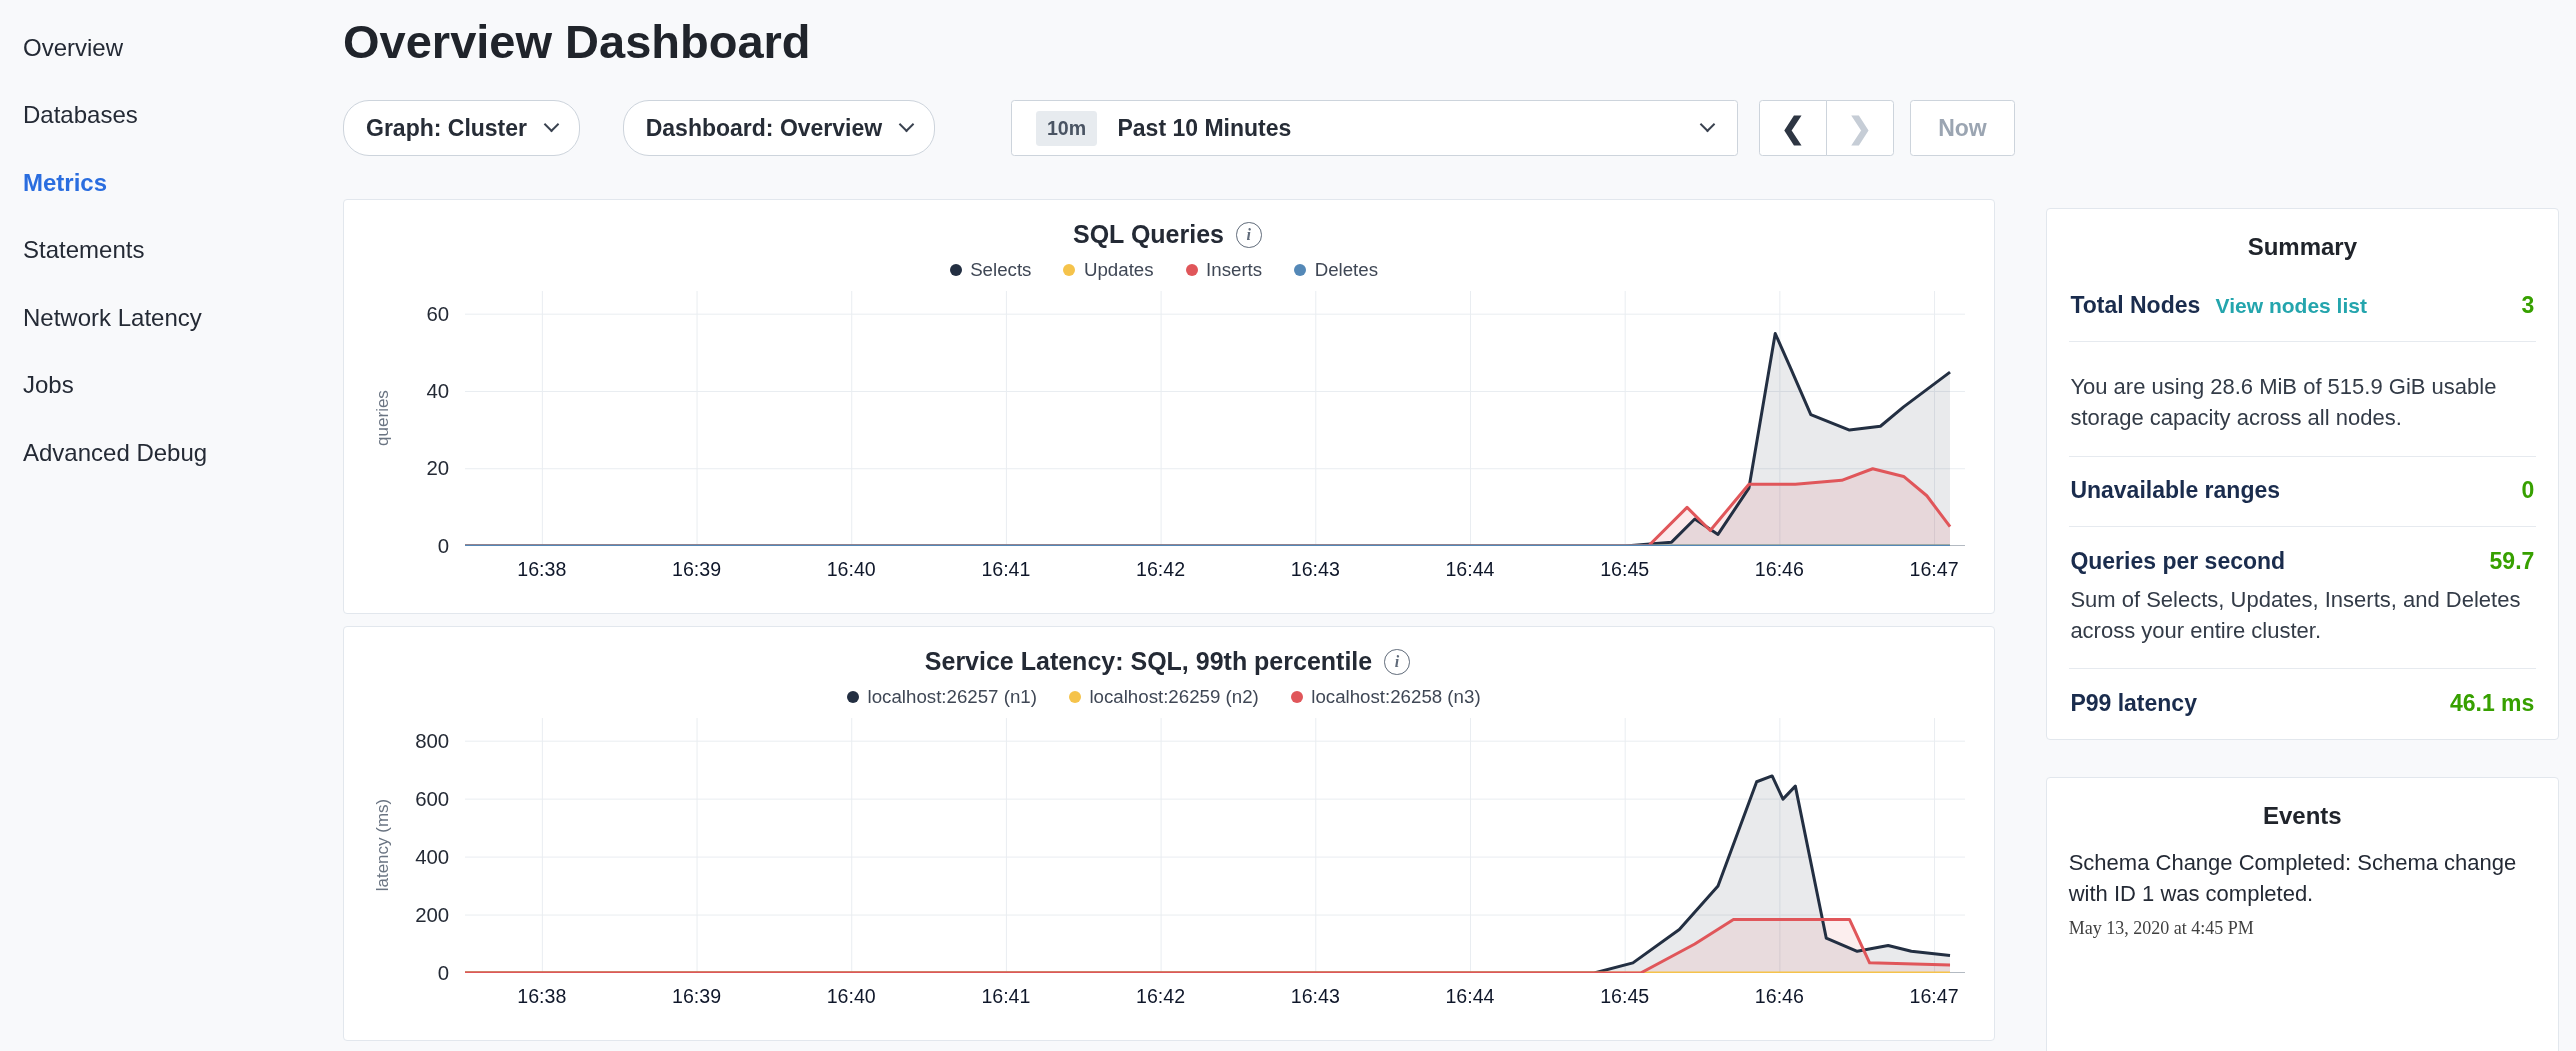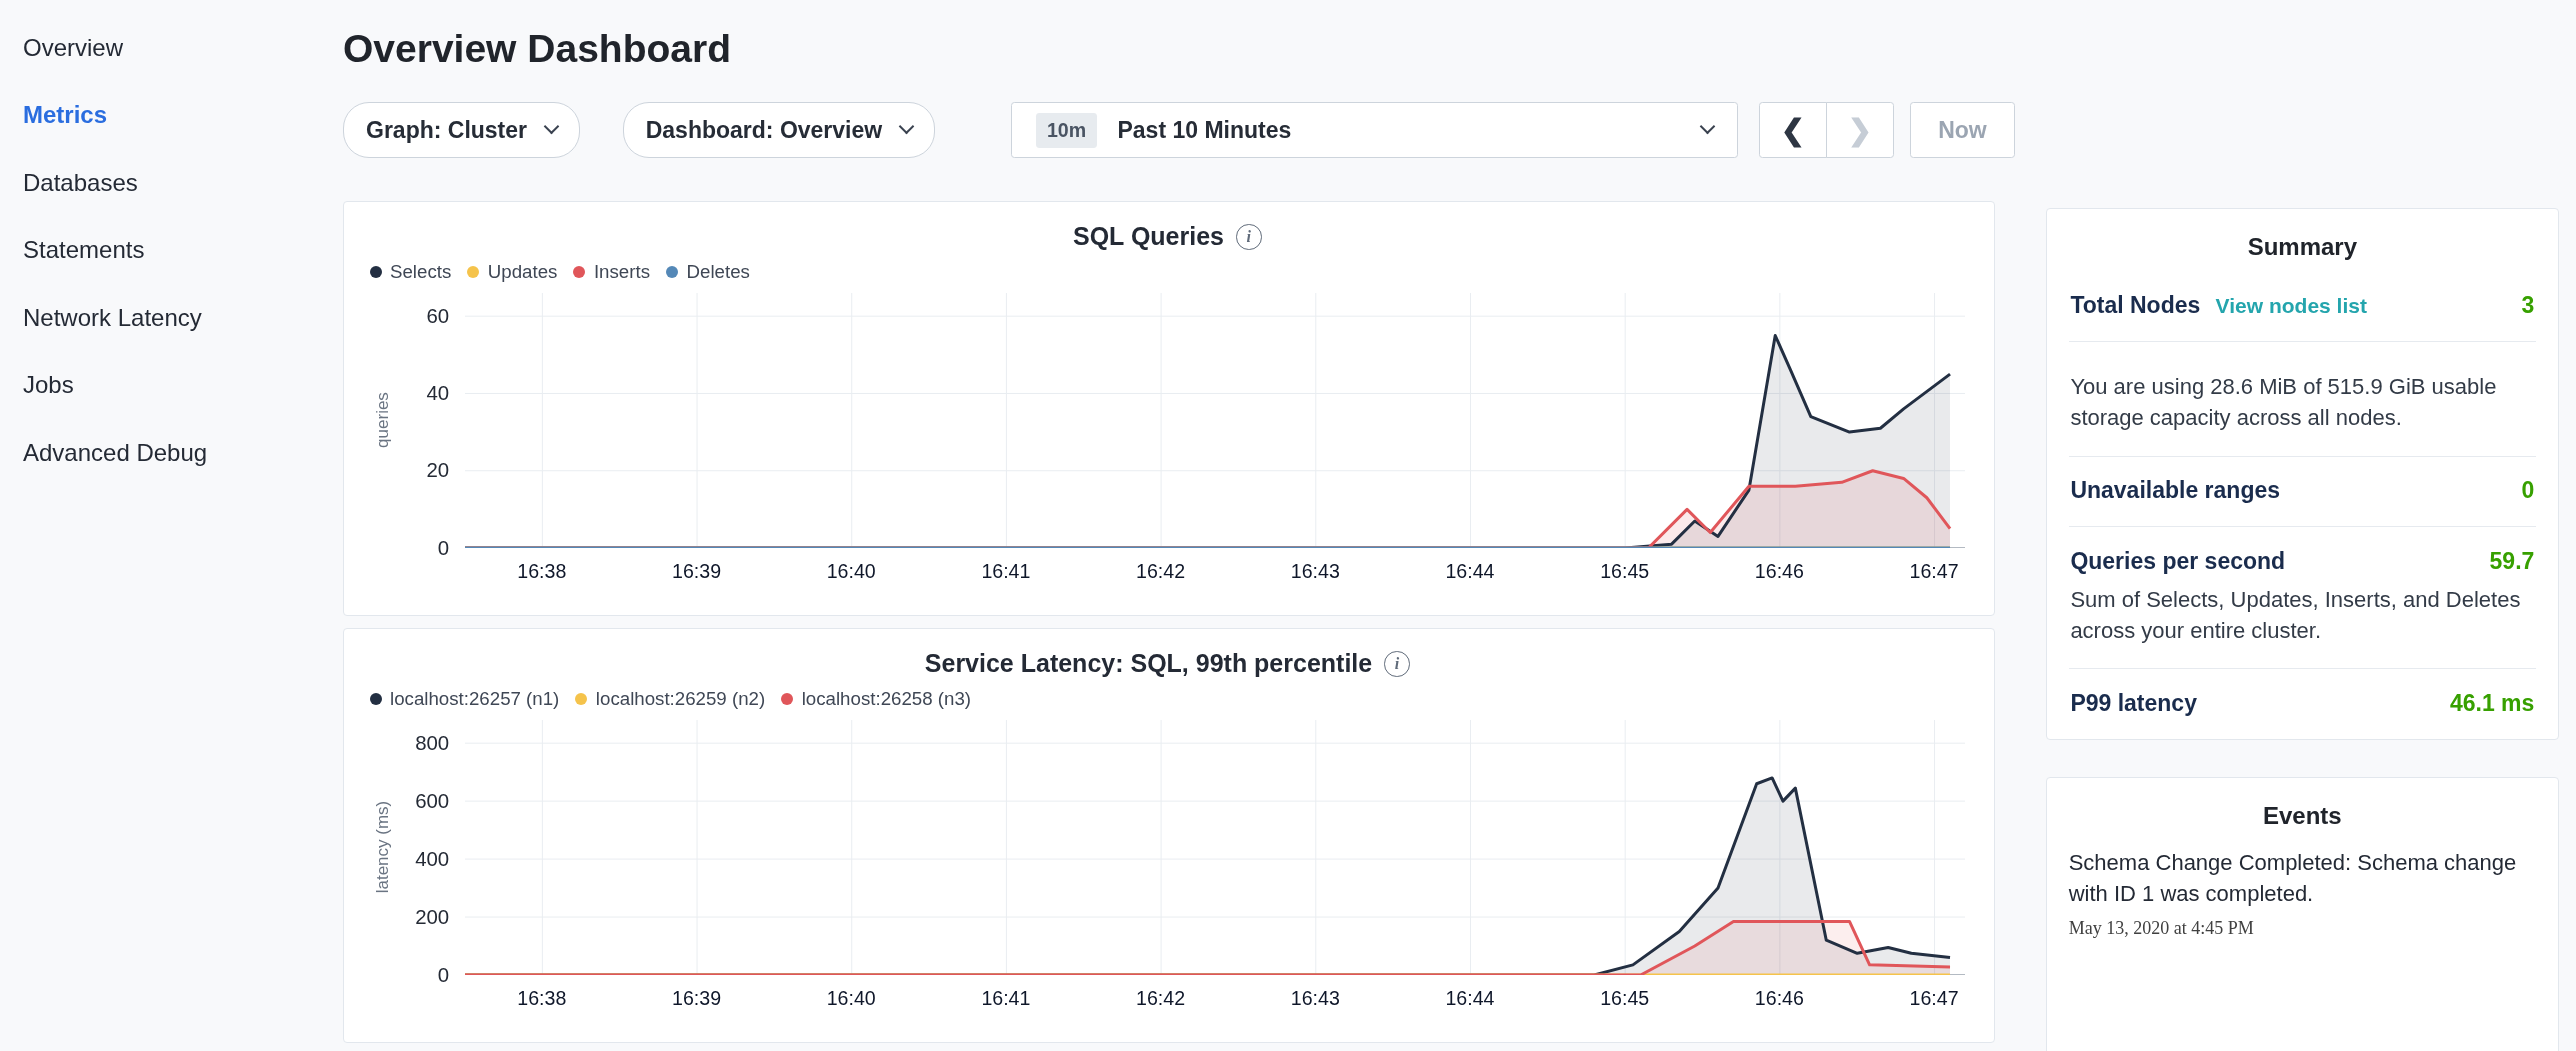--- a/index.html
+++ b/index.html
@@ -15,21 +15,21 @@
   
   .sidebar { width: 320px; flex: none; padding-top: 13.6px; }
   .nav-item {
     font-size: 24px; color: #242a35; padding: 21px 0 21px 23px;
     cursor: pointer; line-height: 25.5px;
   }
   .nav-item.active { color: var(--blue); font-weight: 600; }
 
   
   .center { flex: 1; min-width: 0; padding-left: 23px; }
-  h1.page-title { margin-top: 27px; font-size: 39px; font-weight: 600; color: #20242b; }
+  h1.page-title { margin-top: 14px; font-size: 47px; font-weight: 600; color: #20242b; }
 
   .controls { display: flex; align-items: center; margin-top: 31px; }
   .ctl {
     height: 56px; background: #fff; border: 0.9px solid #cdd4dc; border-radius: 3.4px;
     display: flex; align-items: center; font-size: 23px; font-weight: 600; color: #262c36;
     cursor: pointer;
   }
   .dropdown { padding: 0 22px; gap: 18.7px; border-radius: 26px; }
   .dropdown + .dropdown { margin-left: 43px; }
   .chev {
@@ -54,21 +54,21 @@
   .card { background: #fff; border: 0.9px solid #e2e7ed; border-radius: 4px; }
   .chart-card { height: 415px; padding: 20.4px 29px 0 25.5px; }
   .chart-head { text-align: center; height: 36px; }
   .chart-title { display: inline-flex; align-items: center; gap: 12px; font-size: 25px; font-weight: 700; color: #242a35; }
   .info-icon {
     width: 25.5px; height: 25.5px; border: 1.7px solid #606b7a; border-radius: 50%;
     color: #606b7a; font-size: 16px; font-style: italic;
     display: inline-flex; align-items: center; justify-content: center;
     font-family: "Liberation Serif", serif; cursor: pointer;
   }
-  .legend { display: flex; justify-content: flex-start; gap: 16px; margin: 1.7px 6.8px 0 0; height: 24px; }
+  .legend { display: flex; justify-content: center; gap: 32px; margin: 1.7px 6.8px 0 0; height: 24px; }
   .legend-item { display: flex; align-items: center; gap: 8.5px; font-size: 18.7px; color: #3f4755; cursor: pointer; }
   .legend-dot { width: 12px; height: 12px; border-radius: 50%; flex: none; }
 
   .plot-row { display: flex; margin-top: 8.5px; }
   .y-gutter { width: 95px; position: relative; flex: none; }
   .ylabel {
     position: absolute; top: 50%; left: 13.6px; transform: translate(-50%, -50%) rotate(-90deg);
     white-space: nowrap; font-size: 17px; color: #6a7482;
   }
   .ytick {
@@ -97,22 +97,22 @@
   .event-time { margin-top: 8.5px; font-size: 18px; color: #404040; font-family: Liberation Serif, serif; }
 </style>
 </head>
 <body>
 
 <div class="app">
 
   <aside class="sidebar">
     <nav id="sidebar-nav">
         <div class="nav-item">Overview</div>
+        <div class="nav-item">Databases</div>
         <div class="nav-item active">Metrics</div>
-        <div class="nav-item">Databases</div>
         <div class="nav-item">Statements</div>
         <div class="nav-item">Network Latency</div>
         <div class="nav-item">Jobs</div>
         <div class="nav-item">Advanced Debug</div>
       </nav>
   </aside>
 
   <main class="center">
     <h1 class="page-title">Overview Dashboard</h1>
 

